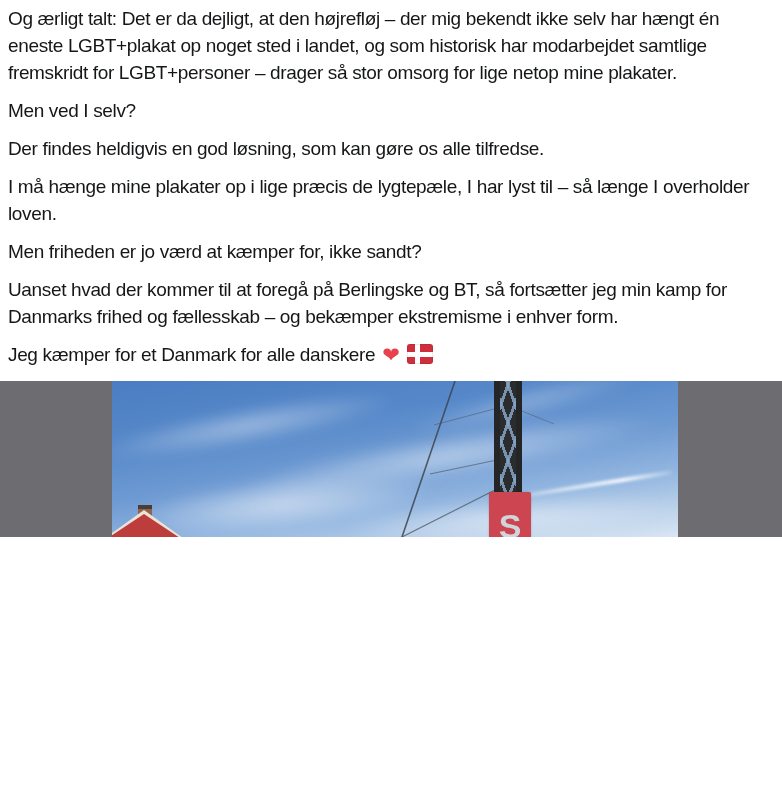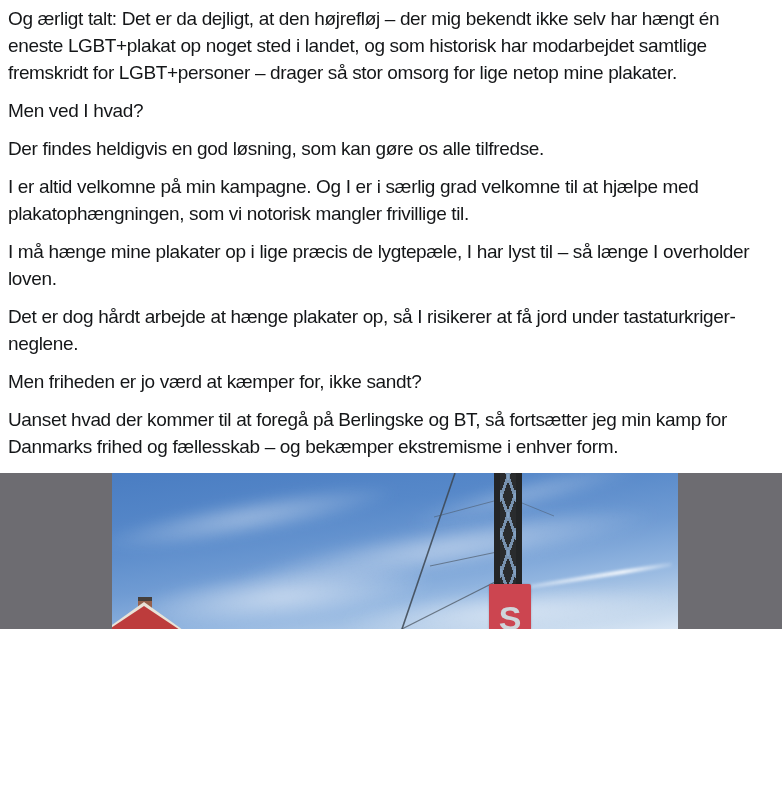--- a/index.html
+++ b/index.html
@@ -86,27 +86,30 @@
   .chimney{
     position:absolute;left:26px;top:124px;width:14px;height:14px;
     background:#96604b;border-top:4px solid #453f3b;box-sizing:border-box;
   }
 </style>
 </head>
 <body>
 
 <div class="post-text">
   <p>Og ærligt talt: Det er da dejligt, at den højrefløj – der mig bekendt ikke selv har hængt én eneste LGBT+plakat op noget sted i landet, og som historisk har modarbejdet samtlige fremskridt for LGBT+personer – drager så stor omsorg for lige netop mine plakater.</p>
-  <p>Men ved I hvad?</p>
+  <p>Men ved I selv?</p>
   <p>Der findes heldigvis en god løsning, som kan gøre os alle tilfredse.</p>
-  <p>I er altid velkomne på min kampagne. Og I er i særlig grad velkomne til at hjælpe med plakatophængningen, som vi notorisk mangler frivillige til.</p>
   <p>I må hænge mine plakater op i lige præcis de lygtepæle, I har lyst til – så længe I overholder loven.</p>
-  <p>Det er dog hårdt arbejde at hænge plakater op, så I risikerer at få jord under tastaturkriger-neglene.</p>
   <p>Men friheden er jo værd at kæmper for, ikke sandt?</p>
   <p>Uanset hvad der kommer til at foregå på Berlingske og BT, så fortsætter jeg min kamp for Danmarks frihed og fællesskab – og bekæmper ekstremisme i enhver form.</p>
+  <p>
+    <span>Jeg kæmper for et Danmark for alle danskere</span>
+    <span class="emoji heart">❤</span>
+    <span class="emoji dk-flag"></span>
+  </p>
 </div>
 
 <div class="media">
   <div class="photo">
     <div class="cloud c1"></div>
     <div class="cloud c2"></div>
     <div class="cloud c3"></div>
     <div class="cloud c4"></div>
     <div class="cloud c5"></div>
 

